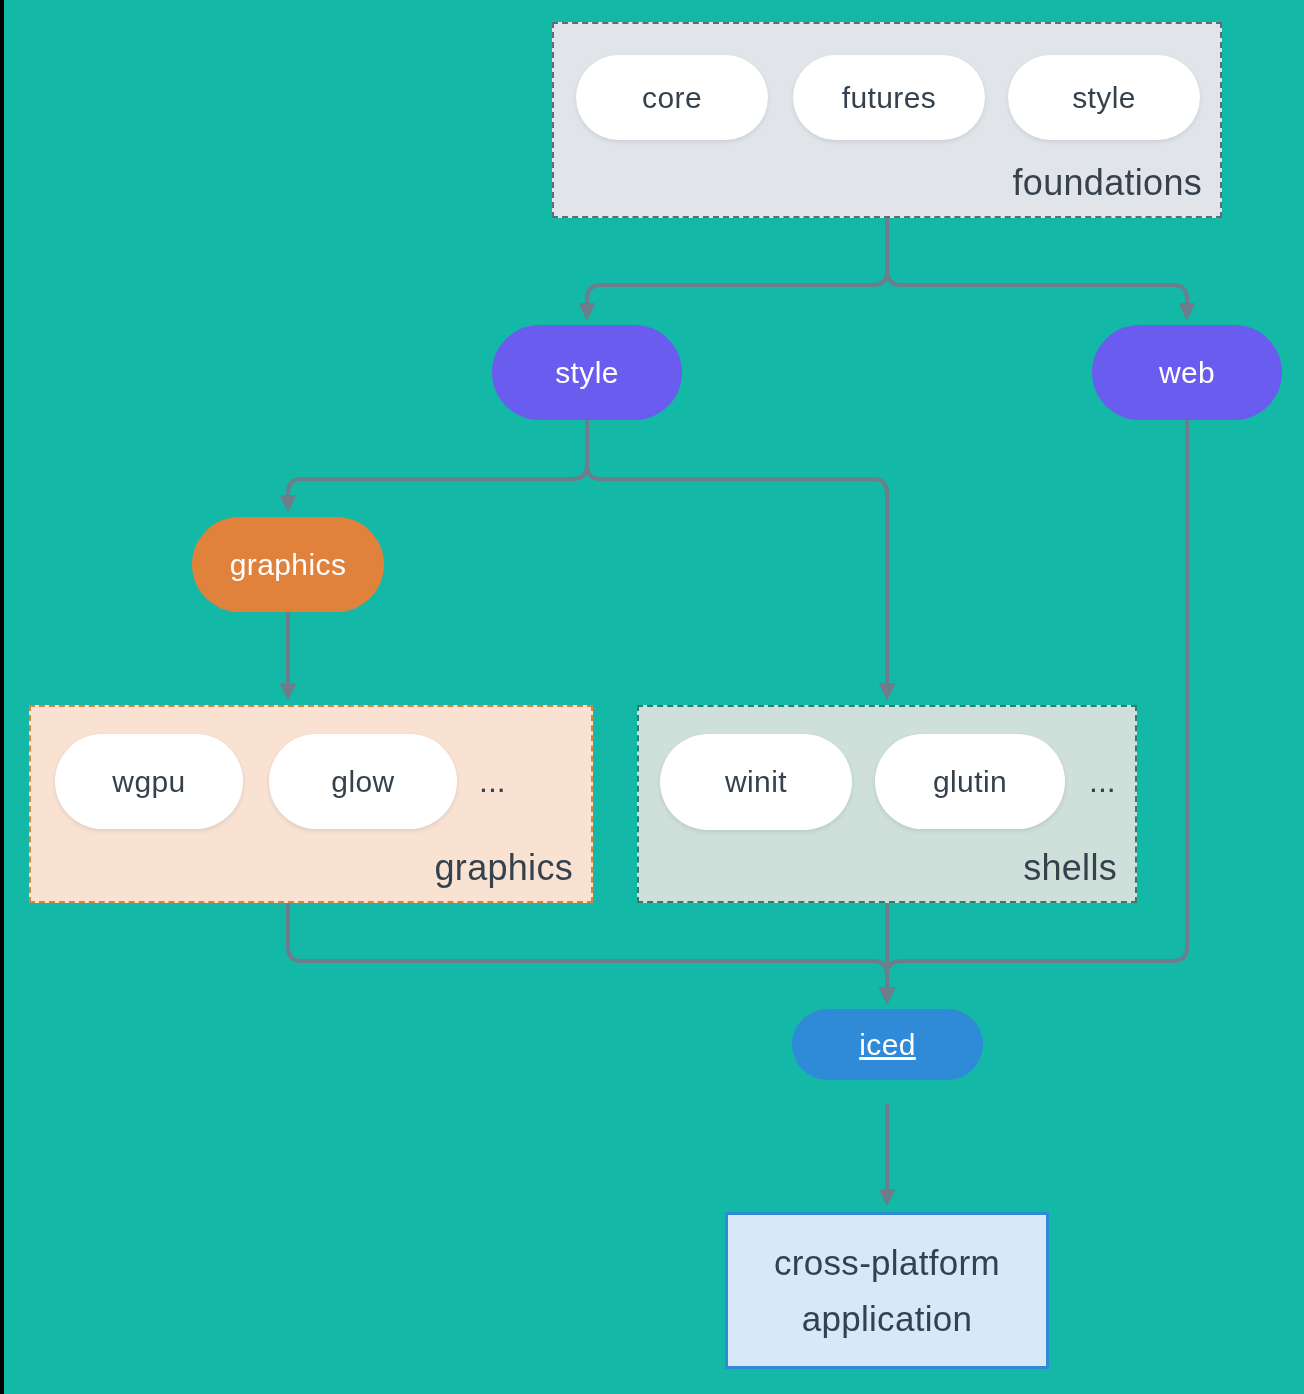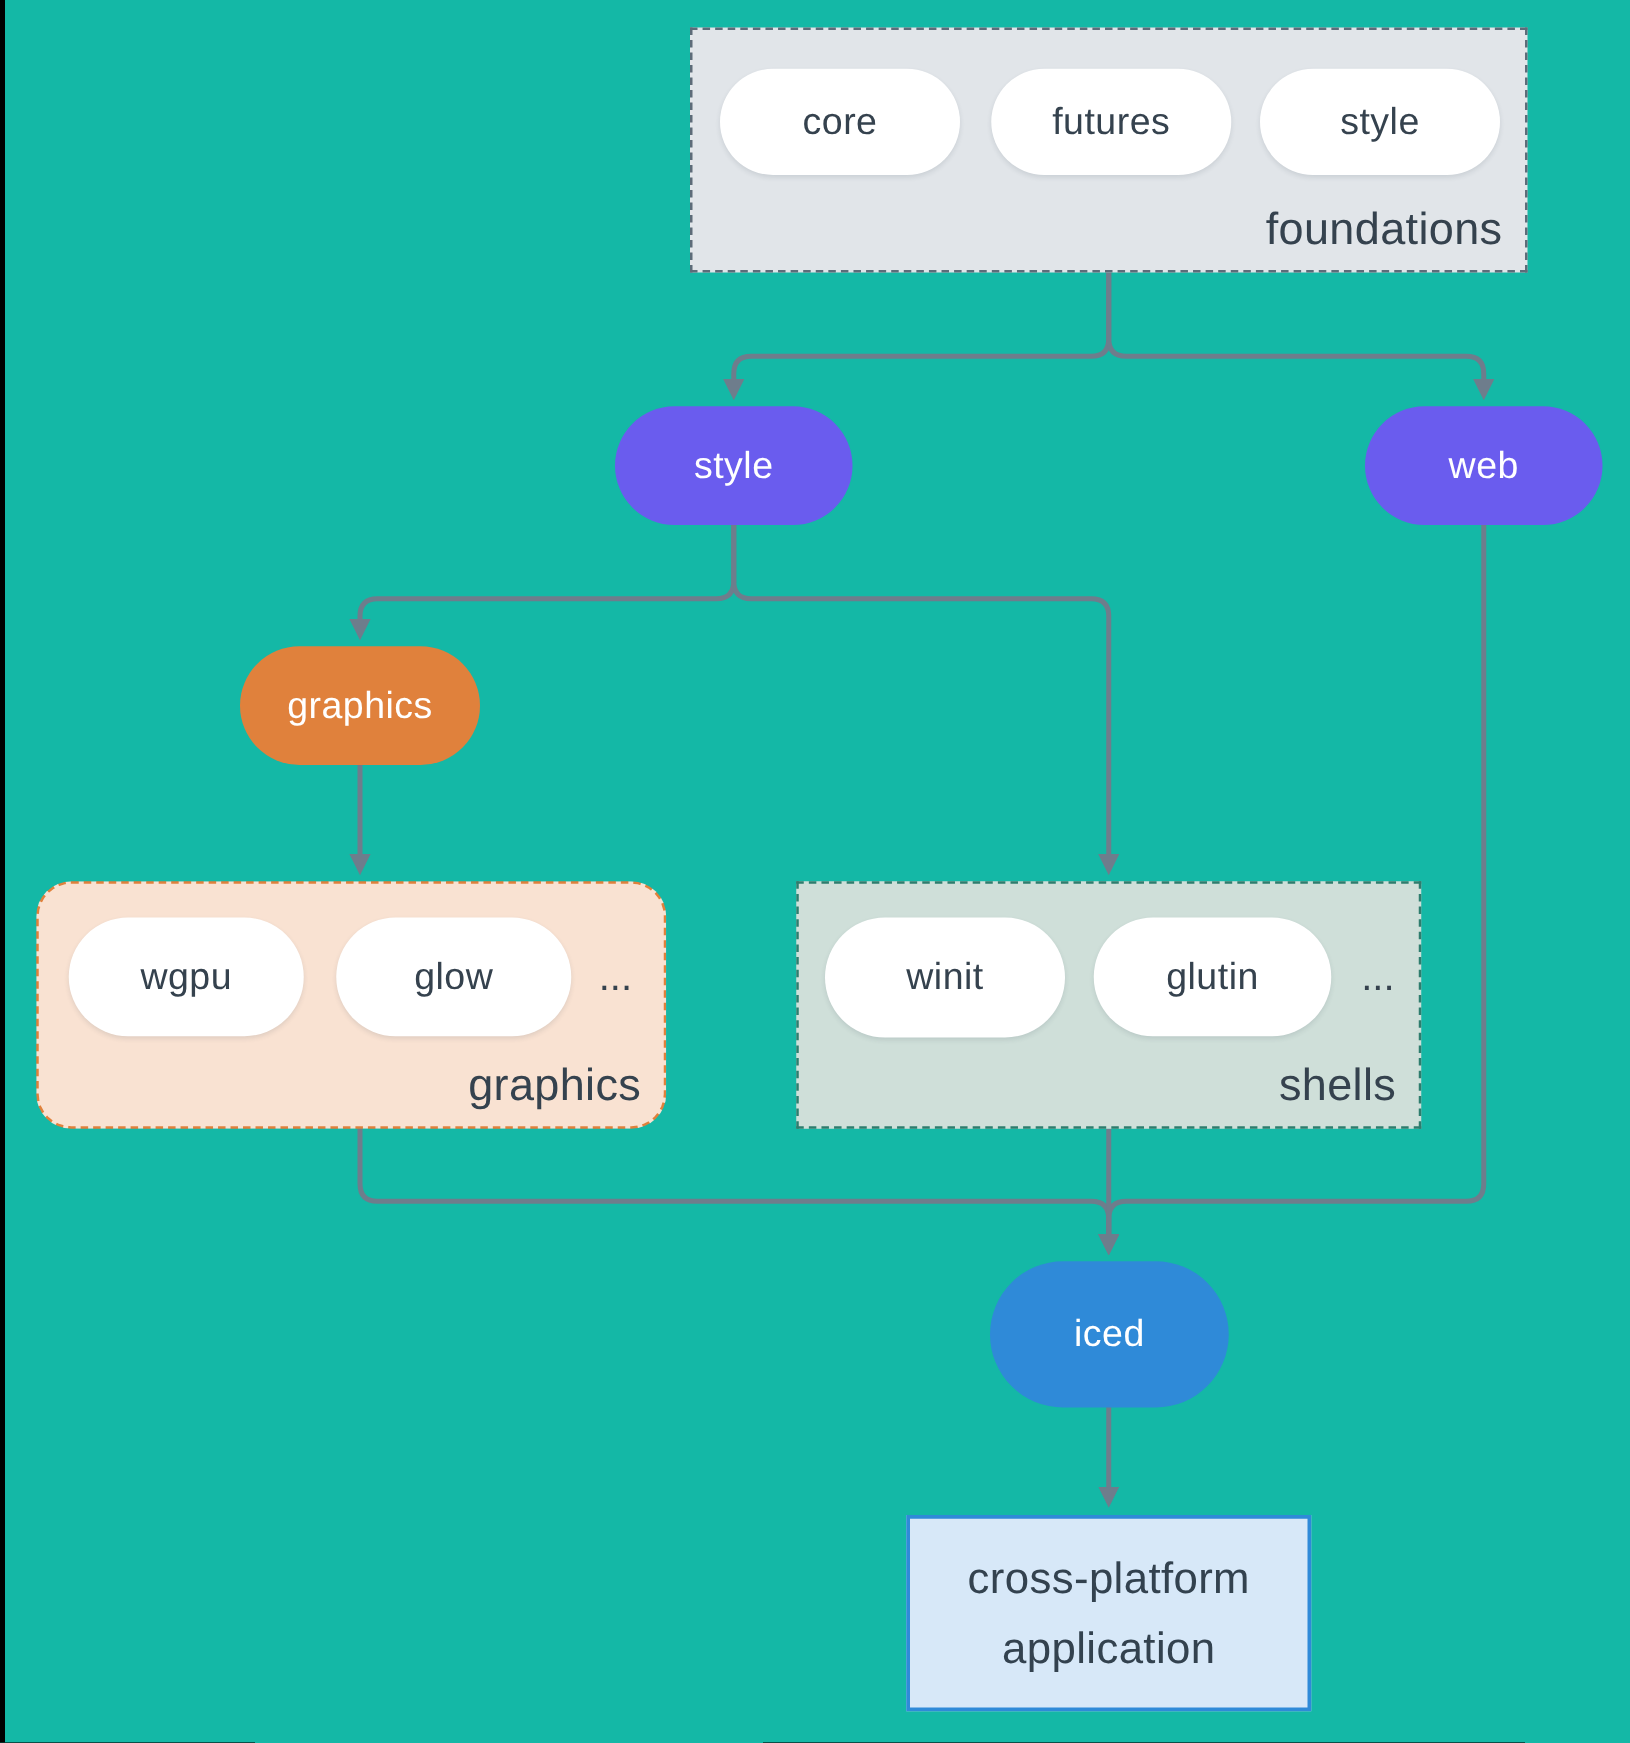--- a/index.html
+++ b/index.html
@@ -115,21 +115,21 @@
     <span>style</span>
   </div>
   <div class="pill purple" style="left:1088px; top:325px; width:190px; height:95px;">
     <span>web</span>
   </div>
 
   <div class="pill orange" style="left:188px; top:517px; width:192px; height:95px;">
     <span>graphics</span>
   </div>
 
-  <div class="group renderers" style="left:25px; top:705px; width:504px; height:198px;border-radius:28px;">
+  <div class="group renderers" style="left:25px; top:705px; width:564px; height:198px;">
     <div class="pill white" style="left:24px; top:27px; width:188px; height:95px;">
       <span>wgpu</span>
     </div>
     <div class="pill white" style="left:238px; top:27px; width:188px; height:95px;text-align:center;">
       <span>glow</span>
     </div>
     <span class="ellipsis" style="left:448px; top:56px;">...</span>
     <div class="group-label">graphics</div>
   </div>
 
@@ -137,21 +137,21 @@
     <div class="pill white" style="left:21px; top:27px; width:192px; height:96px;">
       <span>winit</span>
     </div>
     <div class="pill white" style="left:236px; top:27px; width:190px; height:95px;">
       <span>glutin</span>
     </div>
     <span class="ellipsis" style="left:450px; top:56px;">...</span>
     <div class="group-label">shells</div>
   </div>
 
-  <div class="pill blue" style="left:788px; top:1009px; width:191px; height:117px;">
+  <div class="pill blue" style="left:788px; top:1009px; width:191px; height:71px;text-decoration:underline;">
     <span>iced</span>
   </div>
 
   <div class="app-box">
     <span>cross-platform</span>
     <span>application</span>
   </div>
 
 </div>
 

